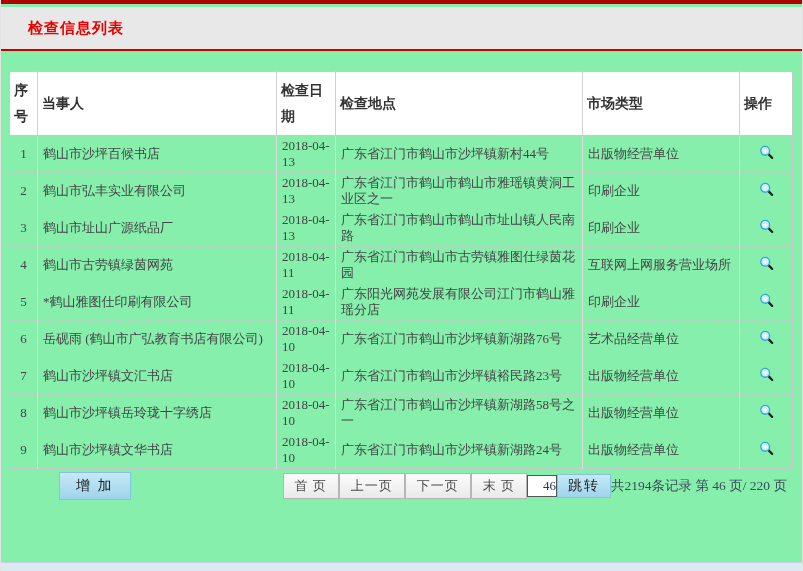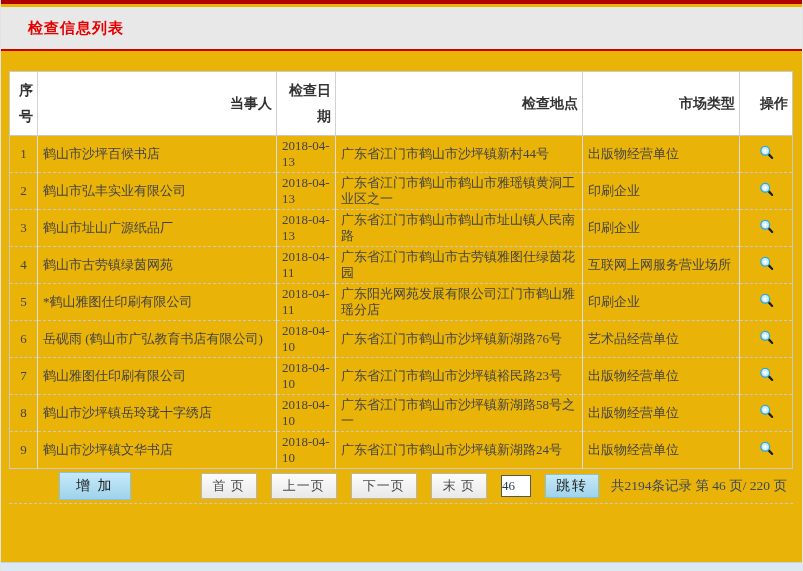--- a/index.html
+++ b/index.html
@@ -1,20 +1,20 @@
 <!DOCTYPE html>
 <html><head>
 <meta charset="utf-8">
 <style>
   * { box-sizing: border-box; }
   body { margin: 0; background: #fff; }
   .page {
     position: relative;
     width: 803px; height: 571px;
-    background: #eab308;
+    background: #86efac;
     border-left: 1px solid #e3e3e3;
     border-right: 1px solid #e3e3e3;
     overflow: hidden;
     font-family: "Liberation Serif", "DejaVu Serif", serif;
   }
   .topbar { height: 4px; background: #b00000; }
   .titlebar {
     margin-top: 3px;
     height: 44px;
     background: #e8e8e8;
@@ -36,21 +36,21 @@
     table-layout: fixed;
     border: 1px solid #c9c9c9;
     color: #444;
     font-size: 13px;
   }
   table.list th {
     height: 64px;
     font-size: 14px;
     font-weight: bold;
     color: #333;
-    text-align: right;
+    text-align: left;
     vertical-align: middle;
     padding: 2px 4px;
     border-right: 1px solid #d2d2d2;
     border-bottom: 1px solid #c9c9c9;
     line-height: 26px;
     background: #fff;
   }
   table.list th:last-child, table.list td:last-child { border-right: none; }
   table.list td {
     height: 31px;
@@ -77,40 +77,40 @@
     font-family: "Liberation Serif", "DejaVu Serif", serif;
     font-size: 14px;
     color: #222;
     background: linear-gradient(#c6e9f8, #9fd3eb);
     border: 1px solid #86c3de;
     padding: 2px 10px;
     cursor: pointer;
     letter-spacing: 2px;
   }
   .btn-add { margin-left: 50px; padding: 4px 16px; }
-  .pager { margin-left: auto; display: flex; align-items: center; gap: 14px; }
+  .pager { margin-left: auto; display: flex; align-items: center; }
   .btn-page {
     font-family: "Liberation Serif", "DejaVu Serif", serif;
     font-size: 13px;
     color: #4a4a4a;
     background: linear-gradient(#fcfcfc, #e9e9e9);
     border: 1px solid #b5b5b5;
     padding: 3px 11px;
     cursor: pointer;
     letter-spacing: 1px;
   }
   .page-input {
     width: 30px; height: 22px;
     border: 1px solid #555;
-    text-align: left;
+    text-align: right;
     font-family: "Liberation Serif", "DejaVu Serif", serif;
     font-size: 13px; color: #243a52;
     padding: 0;
   }
-  .stats { margin-left: 12px; margin-right: 6px; color: #3c4a58; font-size: 13.5px; white-space: nowrap; }
+  .stats { margin-right: 6px; color: #3c4a58; font-size: 13.5px; white-space: nowrap; }
   .bottombar {
     position: absolute; left: 0; bottom: 0;
     width: 100%; height: 9px;
     background: #dce9f2;
     border-top: 1px solid #c2d4df;
   }
 </style>
 </head>
 <body>
 
@@ -214,21 +214,21 @@
           <td>艺术品经营单位</td>
           <td class="c-op"><span class="mag-btn"><svg width="15" height="15" viewBox="0 0 16 16">
                   <line x1="10.4" y1="10" x2="14.1" y2="13.8" stroke="#1b1b1b" stroke-width="2.3" stroke-linecap="round"></line>
                   <circle cx="6.6" cy="6.2" r="4.7" fill="#c9ecfb" stroke="#2fa8d9" stroke-width="1.4"></circle>
                   <line x1="4.3" y1="6.2" x2="8.9" y2="6.2" stroke="#ffffff" stroke-width="1.4"></line>
                   <line x1="6.6" y1="3.9" x2="6.6" y2="8.5" stroke="#ffffff" stroke-width="1.4"></line>
                 </svg></span></td>
         </tr>
         <tr>
           <td class="c-no">7</td>
-          <td>鹤山雅图仕印刷有限公司</td>
+          <td>鹤山市沙坪镇文汇书店</td>
           <td class="c-date">2018-04-10</td>
           <td>广东省江门市鹤山市沙坪镇裕民路23号</td>
           <td>出版物经营单位</td>
           <td class="c-op"><span class="mag-btn"><svg width="15" height="15" viewBox="0 0 16 16">
                   <line x1="10.4" y1="10" x2="14.1" y2="13.8" stroke="#1b1b1b" stroke-width="2.3" stroke-linecap="round"></line>
                   <circle cx="6.6" cy="6.2" r="4.7" fill="#c9ecfb" stroke="#2fa8d9" stroke-width="1.4"></circle>
                   <line x1="4.3" y1="6.2" x2="8.9" y2="6.2" stroke="#ffffff" stroke-width="1.4"></line>
                   <line x1="6.6" y1="3.9" x2="6.6" y2="8.5" stroke="#ffffff" stroke-width="1.4"></line>
                 </svg></span></td>
         </tr>

